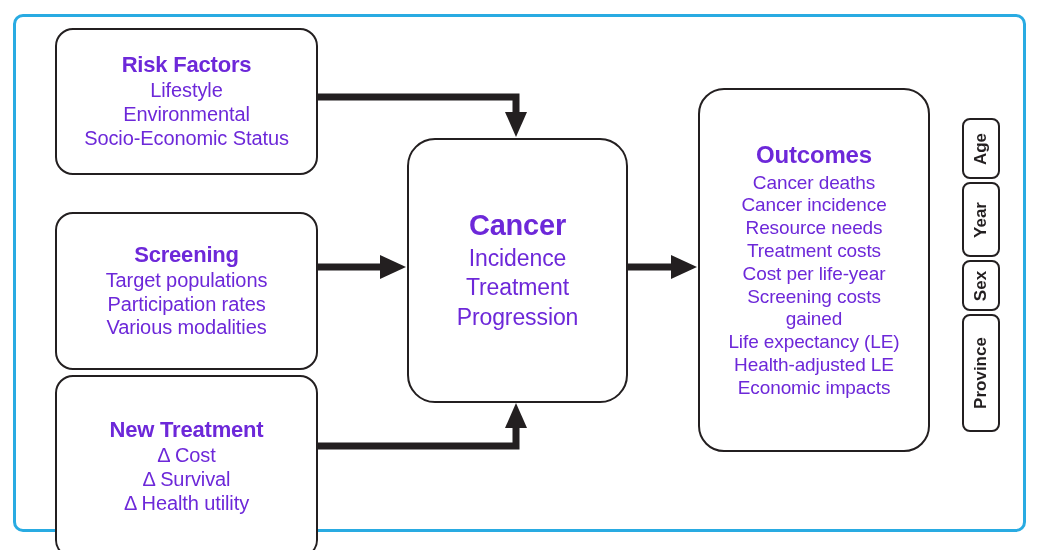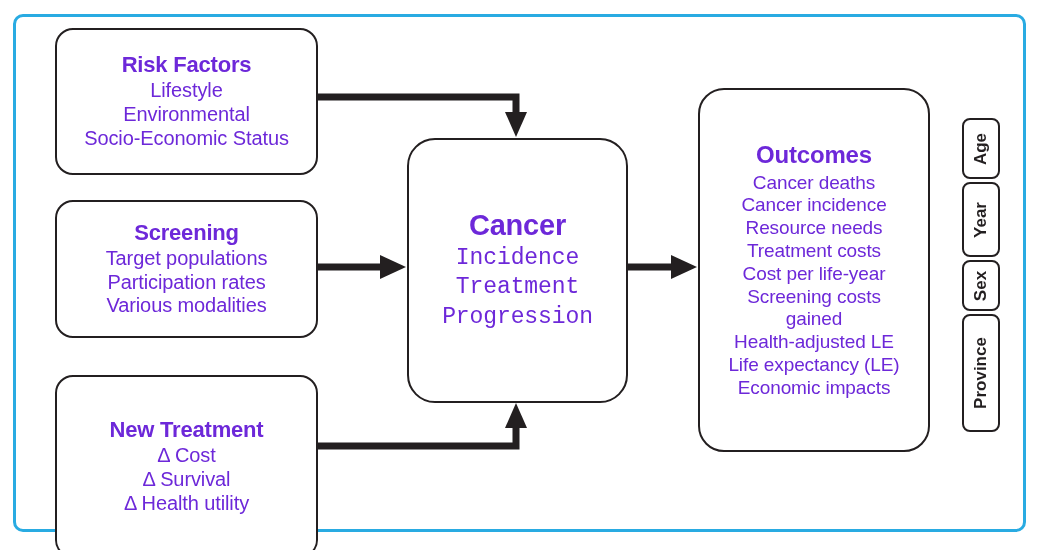--- a/index.html
+++ b/index.html
@@ -57,21 +57,21 @@
   }
 
   
   #risk-factors-node,
   #screening-node,
   #new-treatment-node {
     left: 55px;
     width: 263px;
   }
   #risk-factors-node { top: 28px;  height: 147px; }
-  #screening-node    { top: 200px; height: 138px; }
+  #screening-node    { top: 212px; height: 158px; }
   #new-treatment-node{ top: 375px; height: 183px; }
 
   #risk-factors-node .title,
   #screening-node .title,
   #new-treatment-node .title {
     font-size: 22px;
   }
   #risk-factors-node .item,
   #screening-node .item,
   #new-treatment-node .item {
@@ -86,21 +86,20 @@
     height: 265px;
     border-radius: 28px;
   }
   #cancer-node .title {
     font-size: 29px;
     margin-bottom: 2px;
   }
   #cancer-node .item {
     font-size: 23px;
     line-height: 1.28;
-    font-family: Liberation Mono, monospace;
   }
 
   
   #outcomes-node {
     left: 698px;
     top: 88px;
     width: 232px;
     height: 364px;
     border-radius: 26px;
   }
@@ -213,22 +212,22 @@
 
   <div class="node" id="outcomes-node">
     <div class="title">Outcomes</div>
     <div class="item">Cancer deaths</div>
     <div class="item">Cancer incidence</div>
     <div class="item">Resource needs</div>
     <div class="item">Treatment costs</div>
     <div class="item">Cost per life-year</div>
     <div class="item">Screening costs</div>
     <div class="item">gained</div>
+    <div class="item">Life expectancy (LE)</div>
     <div class="item">Health-adjusted LE</div>
-    <div class="item">Life expectancy (LE)</div>
     <div class="item">Economic impacts</div>
   </div>
 
   <div class="strat-box" id="strat-age">
     <span class="strat-label">Age</span>
   </div>
   <div class="strat-box" id="strat-year">
     <span class="strat-label">Year</span>
   </div>
   <div class="strat-box" id="strat-sex">

